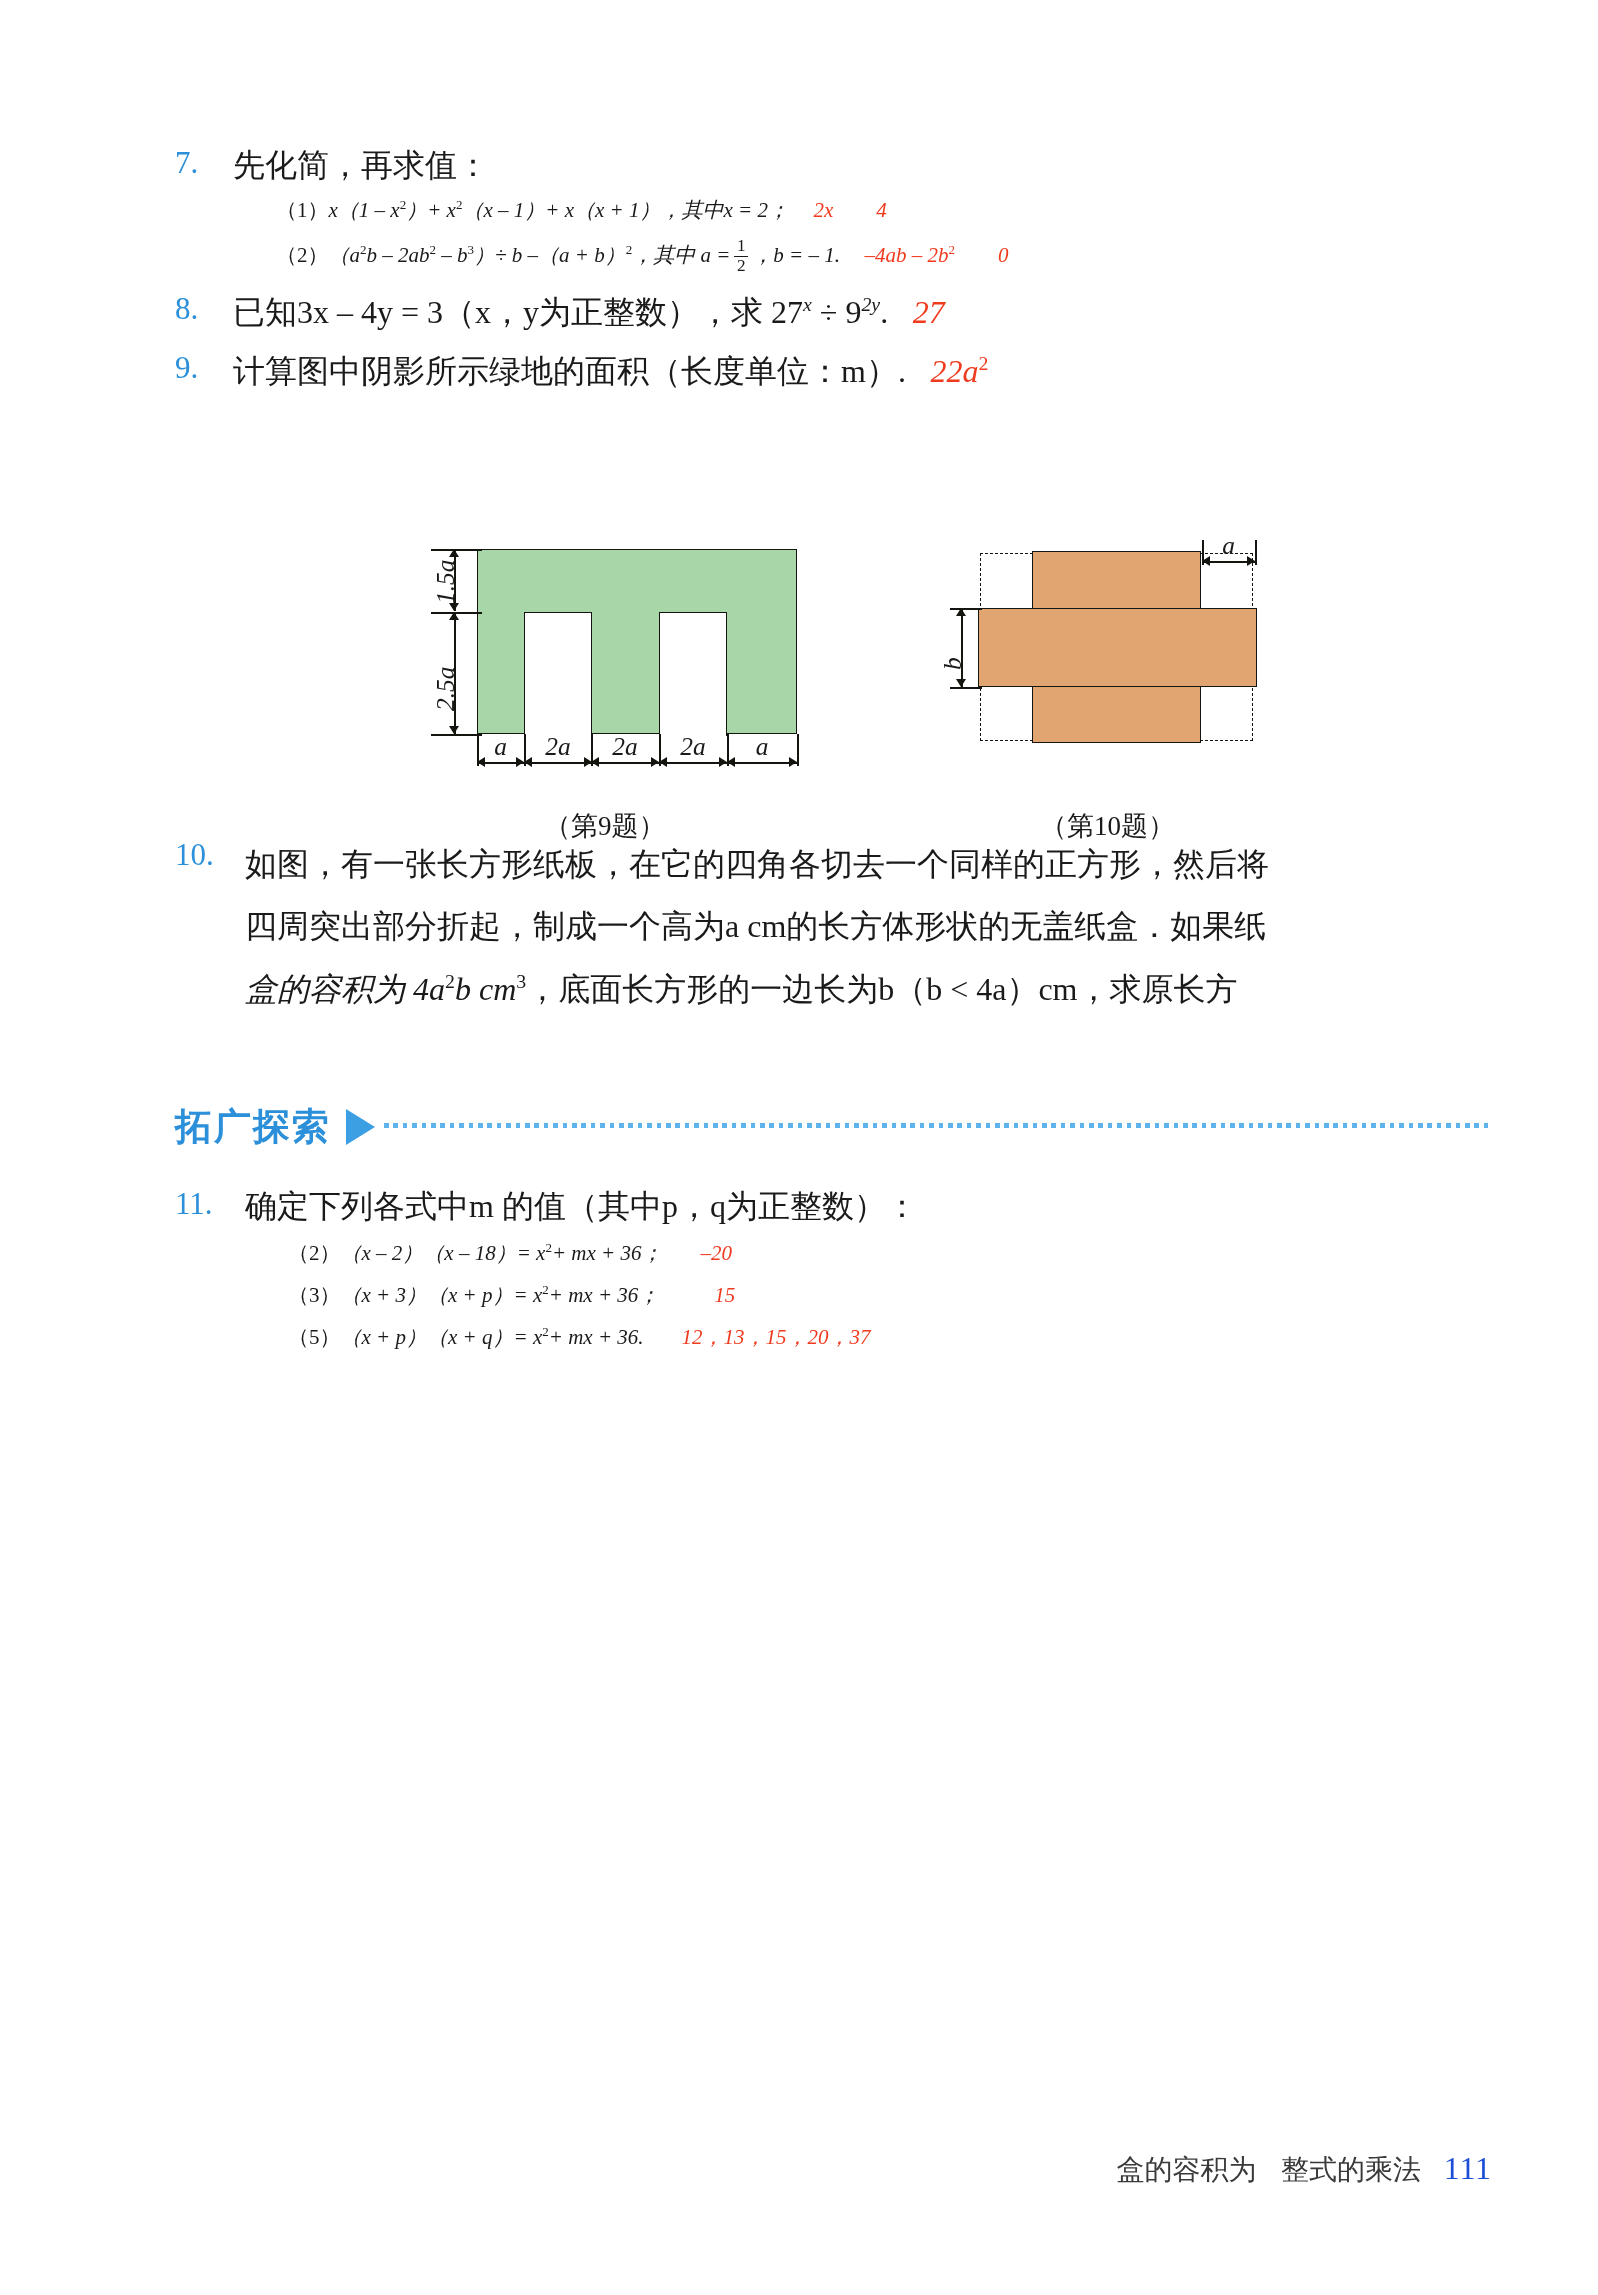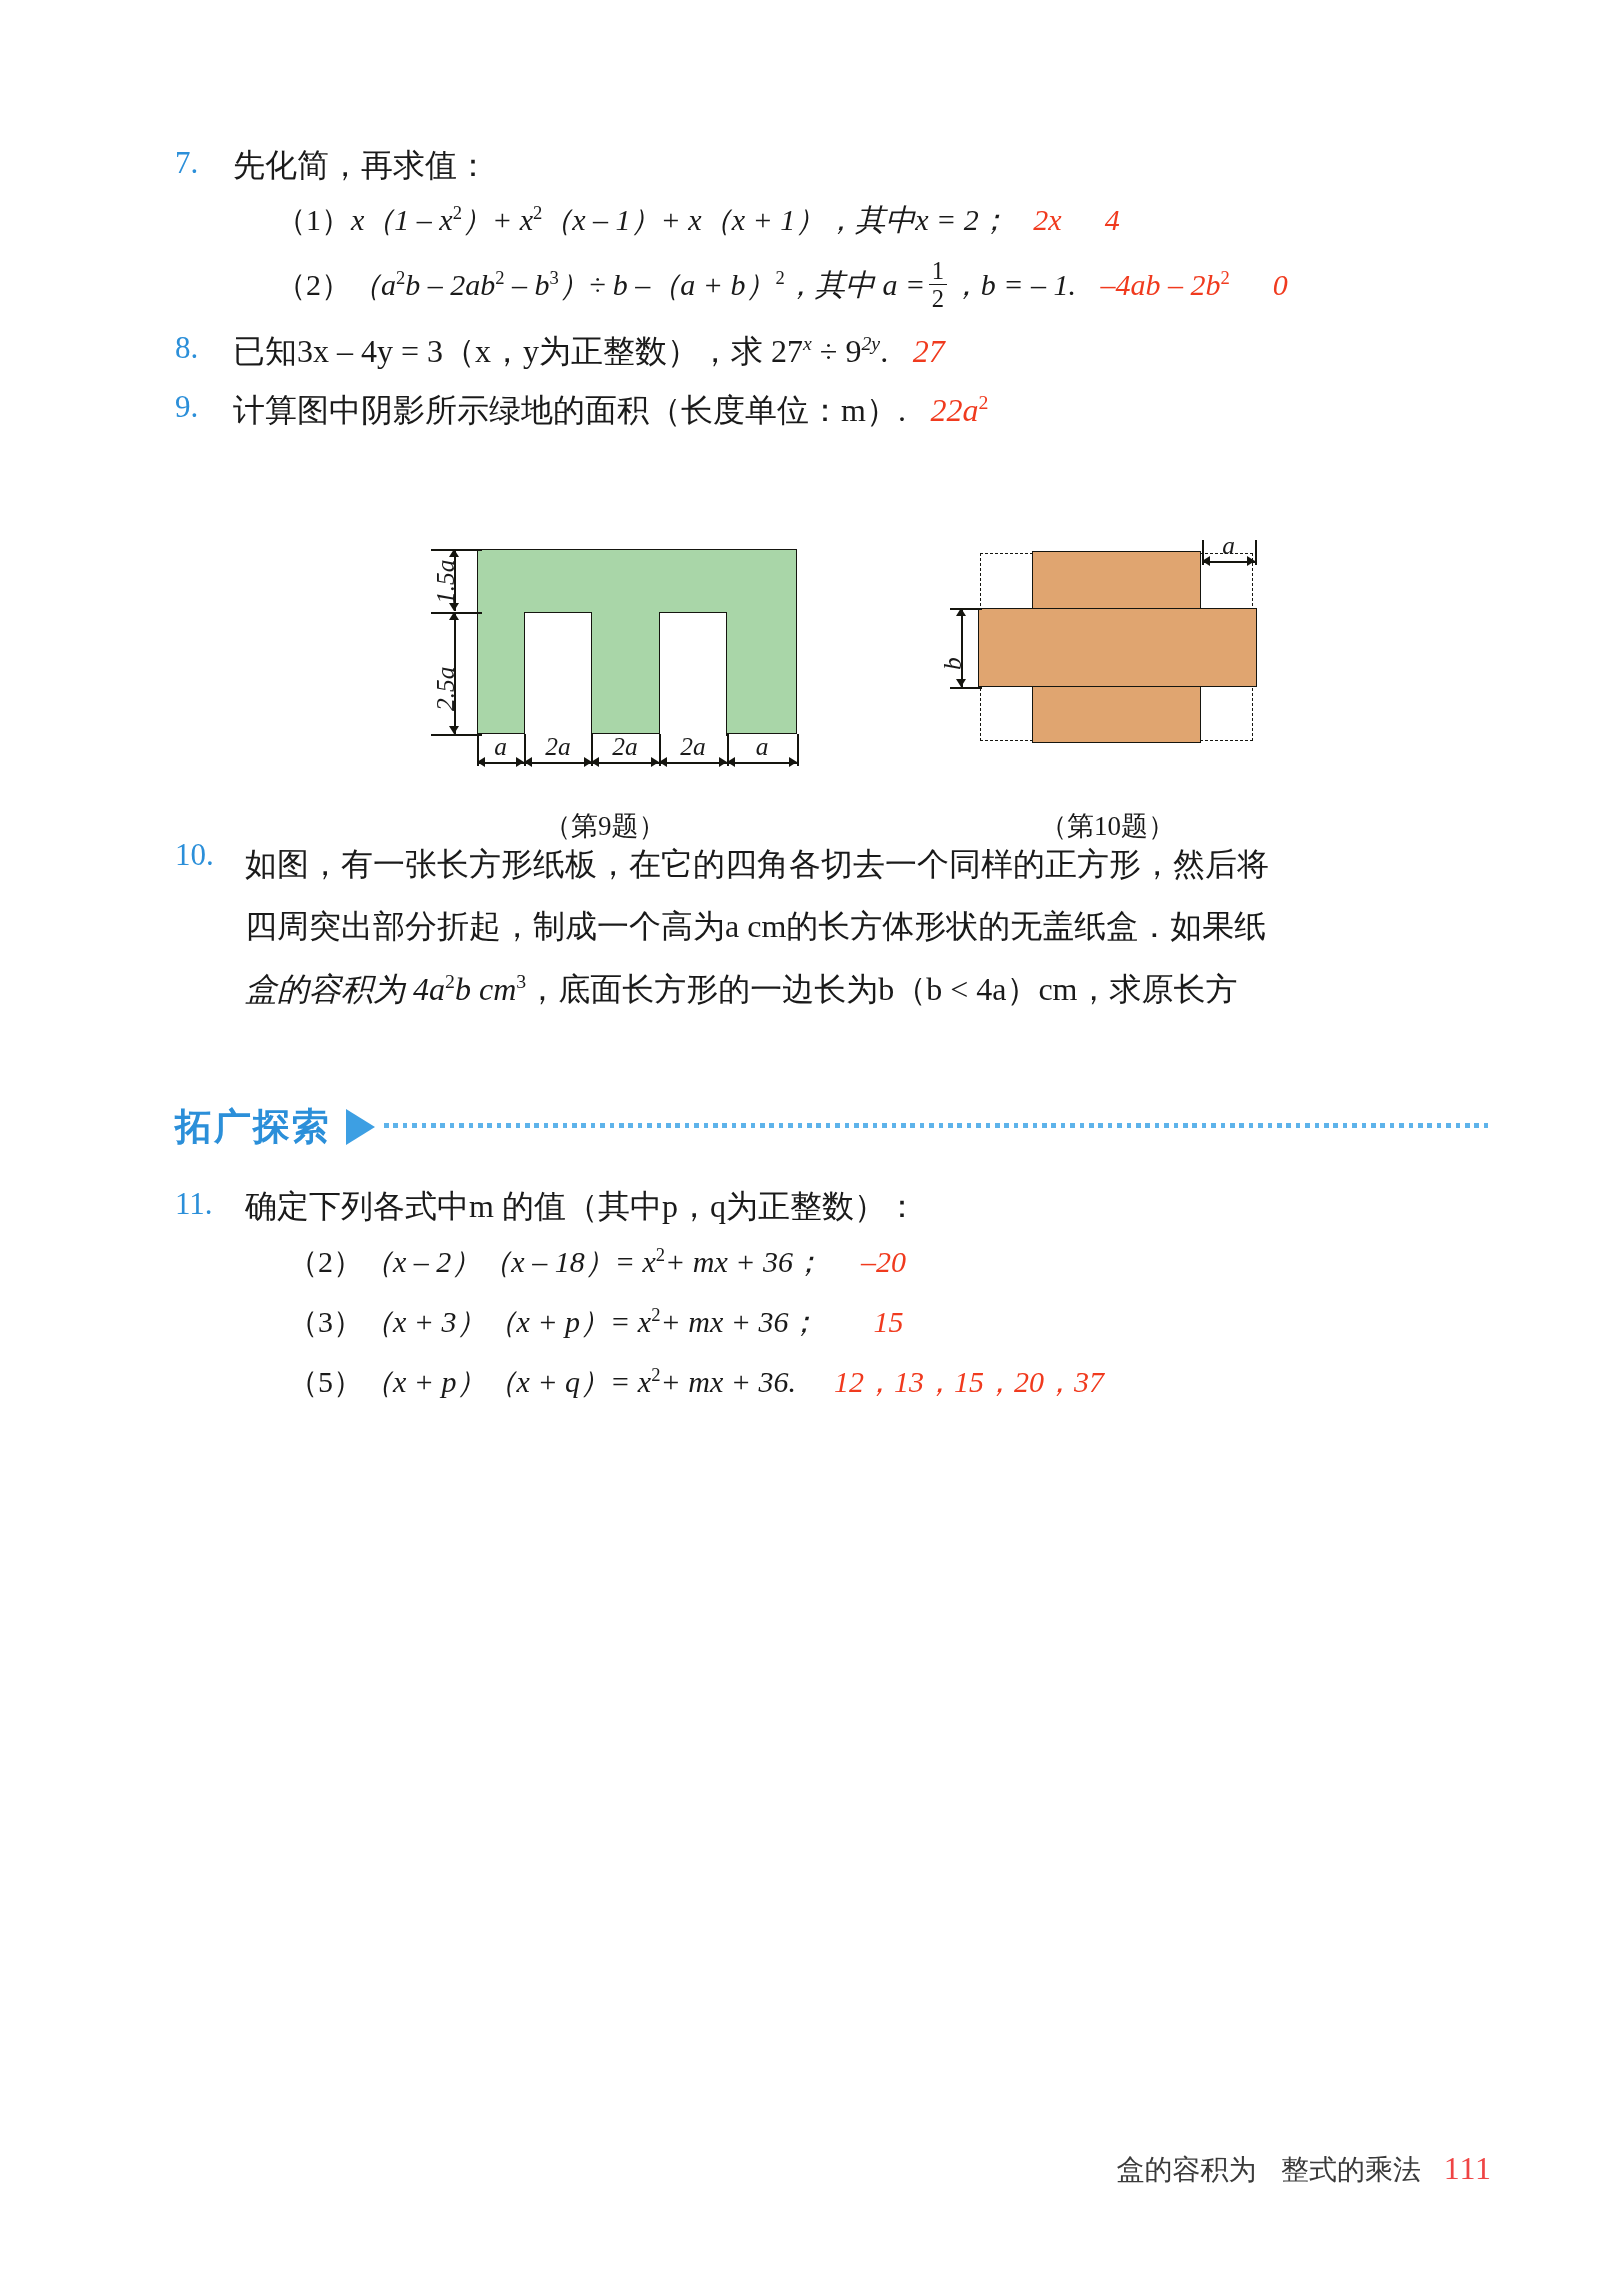--- a/index.html
+++ b/index.html
@@ -21,21 +21,21 @@
 
   
   .qlist { position:absolute; left:175px; top:141px; width:1318px; }
   .qrow { display:flex; align-items:flex-start; margin-bottom:5.6px; }
   .qnum {
     color:#2b8fd9; font-size:31px; width:58px; flex:0 0 58px;
     text-align:left; letter-spacing:0px; padding-top:3.8px;
   }
   .qnum.wide { width:70px; flex:0 0 70px; }
   .qbody { flex:1 1 auto; font-size:32px; line-height:1.55; }
-  .subline { font-size:30px; line-height:1.9; padding-left:43px; white-space:nowrap; }
+  .subline { font-size:21px; line-height:1.9; padding-left:43px; white-space:nowrap; }
   .para { font-size:32px; line-height:1.95; }
 
   .ans {
     color:#f03a1e; font-style:italic; margin-left:24.5px;
     white-space:nowrap;
   }
 
   
   .frac {
     display:inline-block; vertical-align:-0.52em;
@@ -136,21 +136,21 @@
 
   
   .q11 { position:absolute; left:175px; top:1182px; width:1318px; }
 
   
   .footer {
     position:absolute; left:0; top:2150px; width:1599px;
     text-align:right; padding-right:107px; box-sizing:border-box;
     font-size:28px; color:#3a3a3a; white-space:nowrap;
   }
-  .footer .pg { font-size:32px; color:#ef4444; margin-left:22.6px; letter-spacing:0.9px; }
+  .footer .pg { font-size:32px; color:#1d4ed8; margin-left:22.6px; letter-spacing:0.9px; }
   .footer .sp { display:inline-block; width:24.5px; }
 </style>
 </head>
 <body>
 
 <div class="page">
 
   <div class="qlist">
 
     <div class="qrow">

